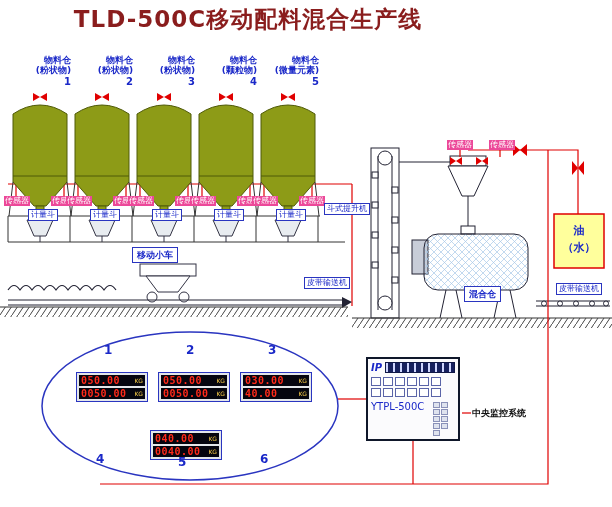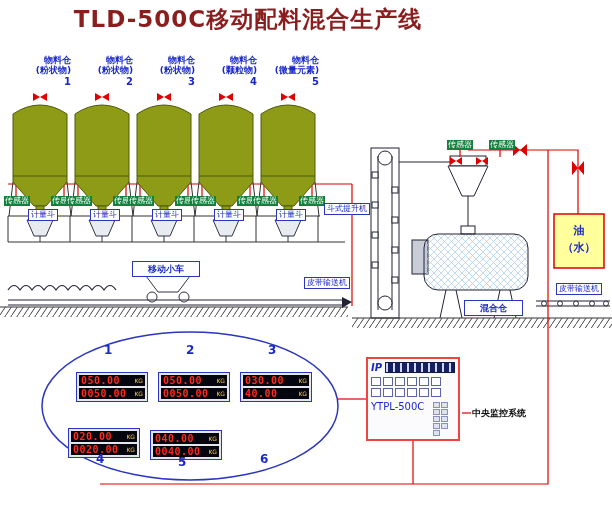--- a/index.html
+++ b/index.html
@@ -4,37 +4,37 @@
 <style>
   html,body{margin:0;padding:0;background:#fff;}
   #stage{position:relative;width:612px;height:507px;background:#fff;overflow:hidden;
          font-family:"DejaVu Sans",sans-serif;}
   #stage svg{position:absolute;left:0;top:0;}
   .title{position:absolute;top:4px;left:0;width:496px;text-align:center;
          font-size:23px;font-weight:bold;color:#8a1d1d;letter-spacing:1px;}
   .silo-label{position:absolute;top:55px;width:62px;text-align:right;color:#1a28c8;
               font-size:9px;line-height:10px;font-weight:bold;}
   .silo-label .num{font-size:10px;margin-top:2px;}
-  .tag-blue{position:absolute;background:#15803d;color:#fff;font-size:8px;line-height:10px;
+  .tag-blue{position:absolute;background:#ec4899;color:#fff;font-size:8px;line-height:10px;
             padding:0 1px;white-space:nowrap;}
   .tag-outline{position:absolute;background:#fff;border:1px solid #2a35c0;color:#1a28c8;
                font-size:8px;line-height:10px;padding:0 2px;white-space:nowrap;}
-  .tag-big{font-size:9px;line-height:12px;padding:1px 15px;font-weight:bold;margin-top:14px;}
+  .tag-big{font-size:9px;line-height:12px;padding:1px 4px;font-weight:bold;}
   .oil-label{position:absolute;left:554px;top:222px;width:50px;text-align:center;
              color:#1a28c8;font-size:11px;font-weight:bold;line-height:17px;}
   .central-label{position:absolute;left:472px;top:407px;font-size:9px;color:#101010;font-weight:bold;}
   .disp-num{position:absolute;color:#1a28c8;font-weight:bold;font-size:12px;}
   .display{position:absolute;width:66px;background:#e3e6ea;border:1px solid #2a35c0;padding:2px;margin-top:12px;}
   .strip{display:flex;align-items:center;background:#05050f;height:11px;margin-top:2px;padding:0 2px;}
   .strip:first-child{margin-top:0;}
   .digits{color:#ff2a1a;font-family:"DejaVu Sans Mono",monospace;font-size:10px;font-weight:bold;
           letter-spacing:.5px;line-height:11px;}
   .kg{color:#ffd24a;font-size:6px;margin-left:auto;line-height:11px;}
   .cabinet{position:absolute;left:366px;top:357px;width:94px;height:84px;background:#fbfbfd;
-           border:2px solid #ef4444;padding:3px;box-sizing:border-box;}
+           border:2px solid #0f172a;padding:3px;box-sizing:border-box;}
   .cab-row1{display:flex;align-items:center;gap:3px;}
   .cab-logo{color:#1a28c8;font-weight:bold;font-style:italic;font-size:10px;}
   .cab-screen{flex:1;height:9px;border:1px solid #101847;
               background:repeating-linear-gradient(90deg,#cfd6ff 0 2px,#16205e 2px 7px);}
   .cab-btns{display:flex;flex-wrap:wrap;gap:2px;margin-top:4px;width:70px;}
   .cab-btn{width:8px;height:7px;background:#fff;border:1px solid #5a64a8;}
   .cab-model{color:#1a28c8;font-size:10px;margin-top:4px;}
   .cab-pad{position:absolute;right:3px;bottom:3px;width:22px;display:flex;flex-wrap:wrap;gap:1px;}
   .pad-cell{width:5px;height:4px;background:#dfe3ee;border:1px solid #8a91b8;}
 </style>
@@ -289,30 +289,20 @@
   <div class="strip">
     <span class="digits">030.00</span>
     <span class="kg">KG</span>
       </div>
   <div class="strip">
     <span class="digits">40.00</span>
     <span class="kg">KG</span>
       </div>
 </div>
 
-<div class="display" style="left:68px;top:416px">
-  <div class="strip">
-    <span class="digits">020.00</span>
-    <span class="kg">KG</span>
-      </div>
-  <div class="strip">
-    <span class="digits">0020.00</span>
-    <span class="kg">KG</span>
-      </div>
-</div>
 <div class="disp-num" style="left:96px;top:452px">4</div>
 
 <div class="display" style="left:150px;top:418px">
   <div class="strip">
     <span class="digits">040.00</span>
     <span class="kg">KG</span>
       </div>
   <div class="strip">
     <span class="digits">0040.00</span>
     <span class="kg">KG</span>

